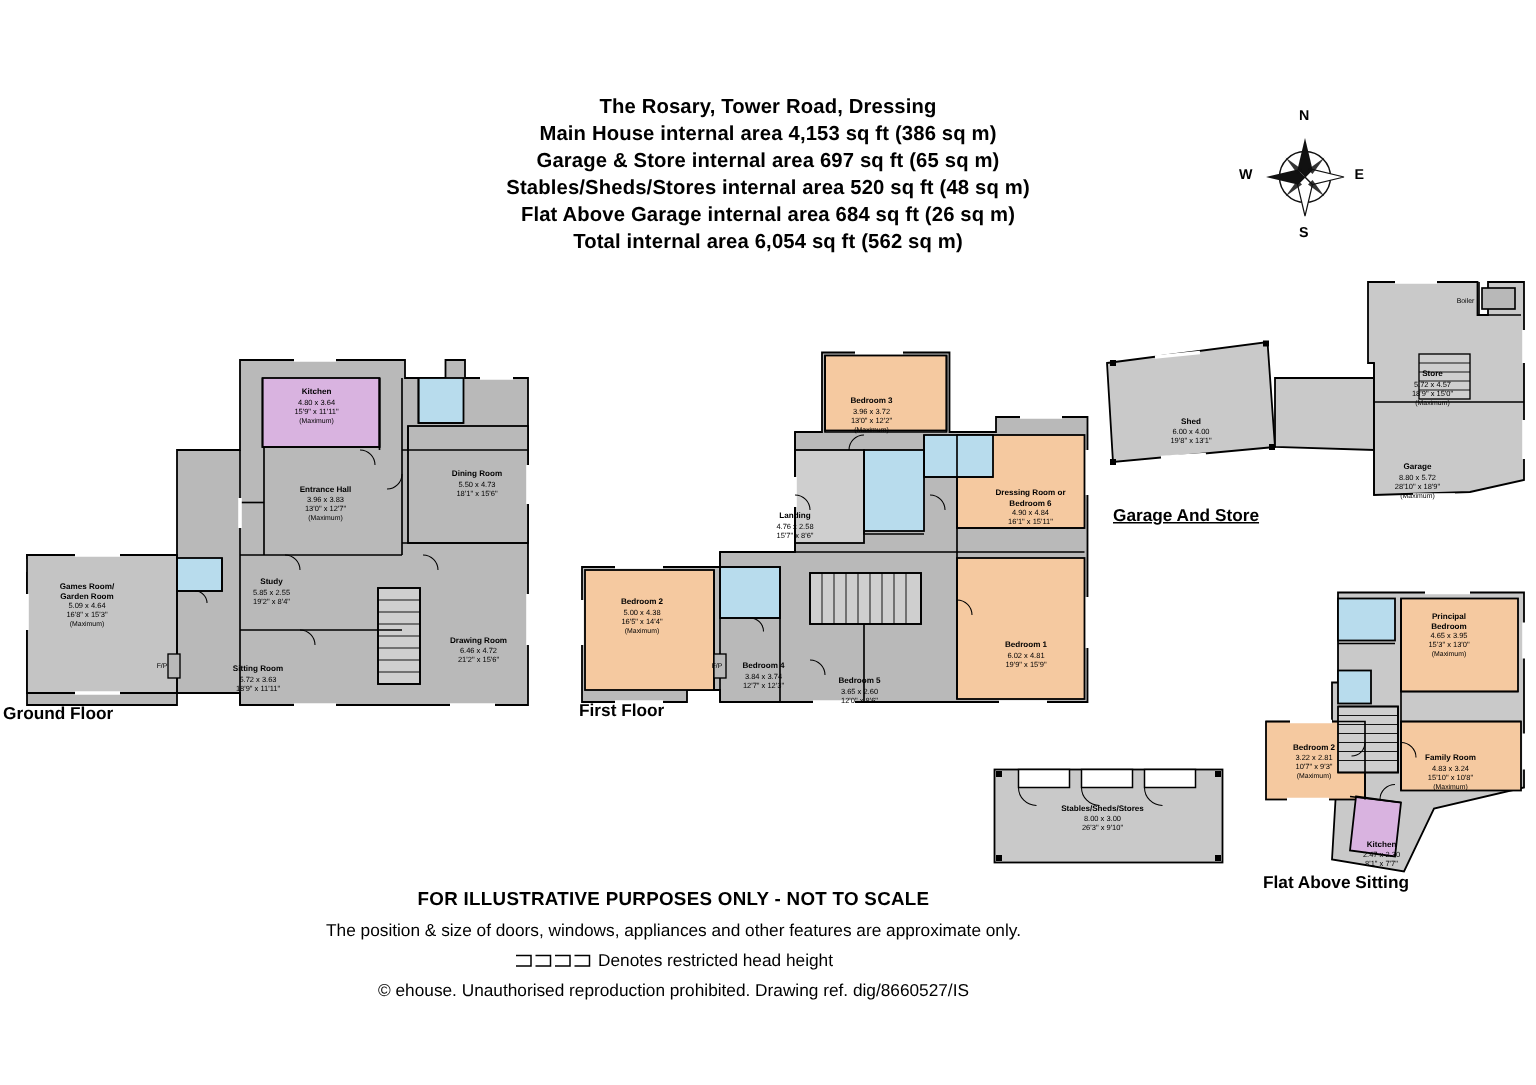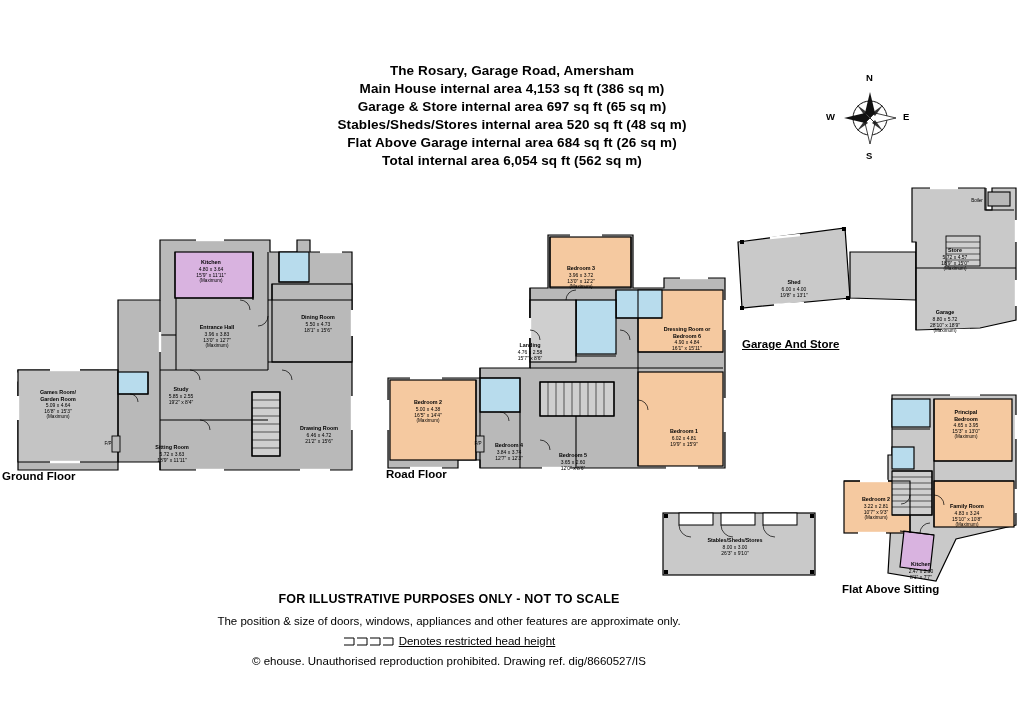--- a/index.html
+++ b/index.html
@@ -76,21 +76,20 @@
     font-weight: bold;
     letter-spacing: 0.2px;
   }
   .footer .f2 {
     font-size: 11.5px;
     margin-top: 9px;
   }
   .footer .f3 {
     font-size: 11.5px;
     margin-top: 8px;
-    text-decoration: underline;
   }
   .footer .f4 {
     font-size: 11.5px;
     margin-top: 8px;
   }
   .hatch-key {
     display: inline-block;
     width: 52px;
     height: 9px;
     vertical-align: -1px;
@@ -122,21 +121,21 @@
   .rlabel .mx {
     font-size: 4.6px;
   }
 </style>
 </head>
 <body>
 
 <div class="stage">
 
   <div class="title-block">
-    <div>The Rosary, Garage Road, Amersham</div>
+    <div>The Rosary, Tower Road, Dressing</div>
     <div>Main House internal area 4,153 sq ft (386 sq m)</div>
     <div>Garage &amp; Store internal area 697 sq ft (65 sq m)</div>
     <div>Stables/Sheds/Stores internal area 520 sq ft (48 sq m)</div>
     <div>Flat Above Garage internal area 684 sq ft (26 sq m)</div>
     <div>Total internal area 6,054 sq ft (562 sq m)</div>
   </div>
 
   <div class="compass">
     <svg width="100" height="92" viewBox="0 0 100 92">
       <g transform="translate(50,46)">
@@ -389,21 +388,21 @@
   </div>
   <div class="rlabel" style="left:573px; top:461px;">
     <div class="nm">Bedroom 5</div>
     <div class="dm">3.65 x 2.60</div>
     <div class="dm">12'0" x 8'6"</div>
   </div>
   <div class="rlabel" style="left:478px; top:444px;">
     <div class="mx">F/P</div>
   </div>
 
-  <div class="floor-label" style="left:386px; top:468px;">Road Floor</div>
+  <div class="floor-label" style="left:386px; top:468px;">First Floor</div>
 
   <div class="plan" style="left:730px; top:180px;">
     <svg width="294" height="180" viewBox="0 0 294 180">
       <g stroke="#000" stroke-width="1.2">
 
         <path d="M8,62 L115,48 L120,118 L12,128 Z" fill="#c9c9c9"></path>
 
         <path d="M120,72 L186,72 L186,120 L120,118 Z" fill="#c9c9c9"></path>
 
         <path d="M182,8 L255,8 L255,30 L262,30 L262,8 L286,8 L286,140 L250,148 L186,150 L186,62 L182,62 Z" fill="#c9c9c9"></path>

